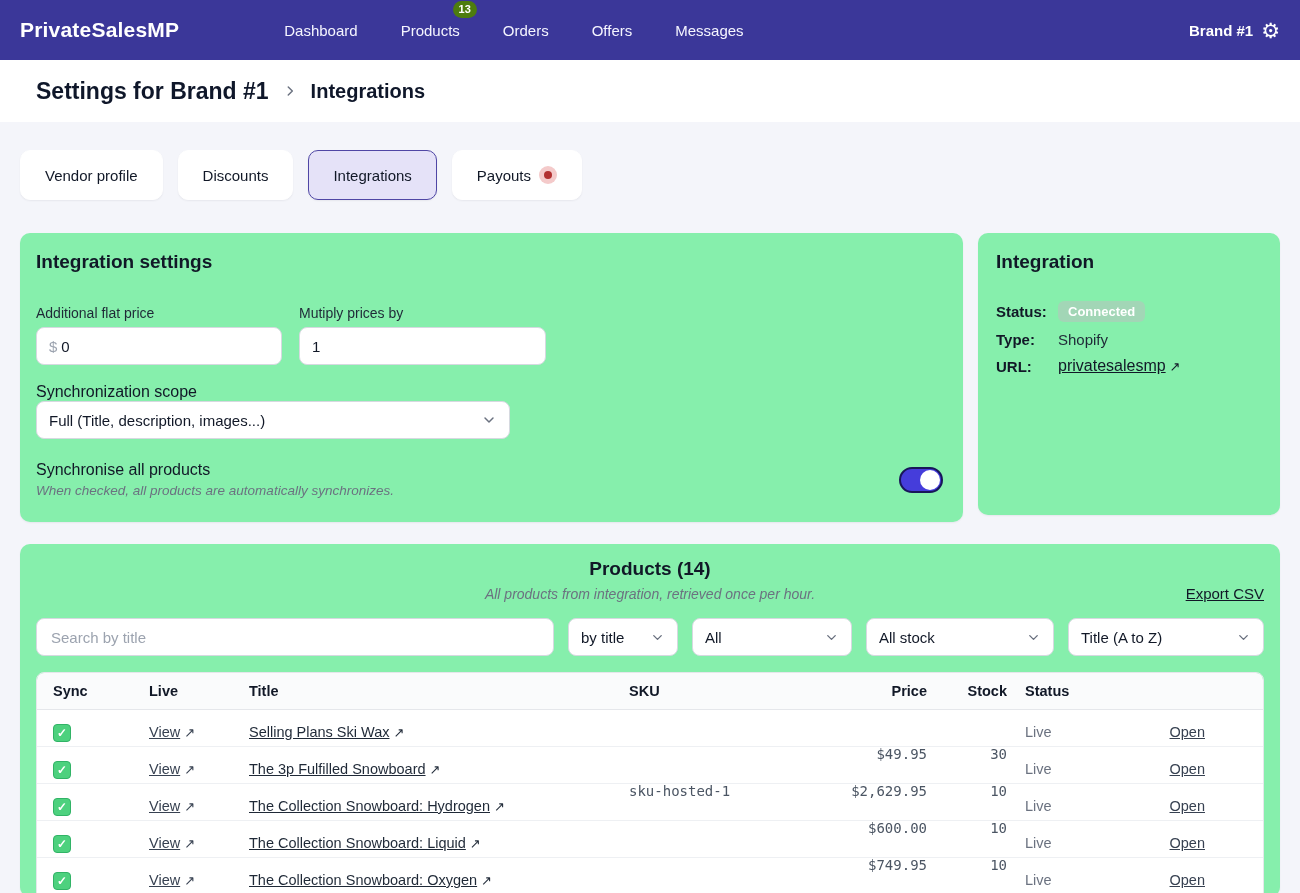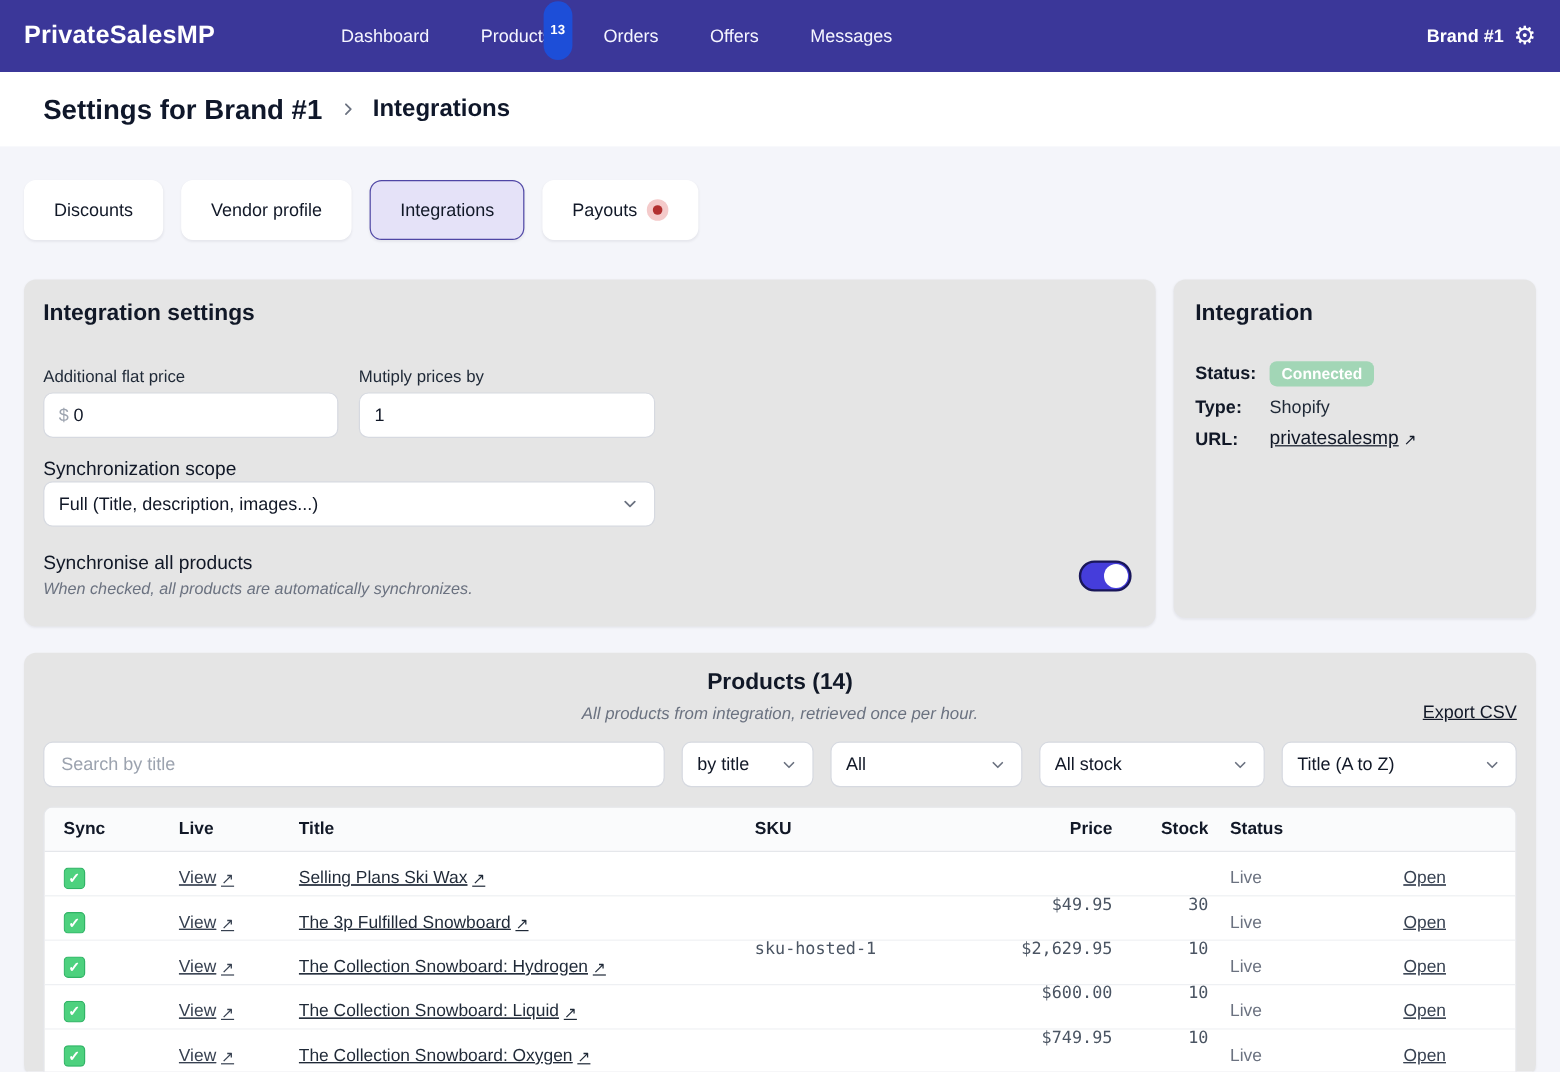--- a/index.html
+++ b/index.html
@@ -14,22 +14,22 @@
   
   .navbar {
     height:60px; background:#3b3799; display:flex; align-items:center;
     padding:0 20px; color:#fff;
   }
   .brand { font-size:21px; font-weight:600; letter-spacing:.2px; }
   .nav-links { display:flex; align-items:center; margin-left:105px; gap:43px; }
   .nav-item { font-size:15px; font-weight:500; color:#f5f5ff; position:relative; }
   .nav-badge {
     position:absolute; top:-21px; right:-17px;
-    background:#1d4ed8; color:#fff; font-size:11px; font-weight:700;
-    border-radius:999px; padding:18px 6px; line-height:13px;
+    background:#4d7c0f; color:#fff; font-size:11px; font-weight:700;
+    border-radius:999px; padding:2px 6px; line-height:13px;
   }
   .nav-account { margin-left:auto; display:flex; align-items:center; gap:8px; font-size:15px; font-weight:700; }
   .gear { font-size:21px; font-weight:400; line-height:1; }
 
   
   .breadcrumb-bar {
     height:62px; background:#fff; display:flex; align-items:center;
     padding:0 36px; gap:14px;
   }
   .bc-title { font-size:23px; font-weight:700; color:#0f172a; }
@@ -46,34 +46,34 @@
   .tab.active { background:#e5e2f8; border:1px solid #4f46a5; }
   .dot-outer {
     width:18px; height:18px; border-radius:50%; background:#f4caca;
     display:inline-flex; align-items:center; justify-content:center;
   }
   .dot-inner { width:8px; height:8px; border-radius:50%; background:#b23030; }
 
   
   .main-row { display:flex; gap:15px; margin:33px 20px 0; align-items:flex-start; }
   .card {
-    background:#e5e5e5; border-radius:10px; box-shadow:0 1px 2px rgba(16,24,40,.06);
+    background:#86efac; border-radius:10px; box-shadow:0 1px 2px rgba(16,24,40,.06);
   }
   .card-settings { flex:1; padding:18px 16px 24px; min-height:284px; }
   .card-integration { width:302px; height:282px; padding:18px 18px; }
   .card h2 { font-size:19px; font-weight:600; color:#111827; }
 
   
   .form-row { display:flex; gap:17px; margin-top:32px; }
   .field label, .lbl { display:block; font-size:14px; color:#1f2937; margin-bottom:6px; }
   .input-box {
     height:38px; border:1px solid #d6d9e0; border-radius:8px; background:#fff;
     display:flex; align-items:center; padding:0 12px; font-size:15px; gap:4px;
   }
-  .w-246 { width:246px; } .w-247 { width:247px; } .w-510 { width:510px; }
+  .w-246 { width:246px; } .w-247 { width:247px; } .w-510 { width:474px; }
   .prefix { color:#9ca3af; }
   .scope-field { margin-top:18px; }
   .selectbox {
     height:38px; border:1px solid #d6d9e0; border-radius:8px; background:#fff;
     display:flex; align-items:center; padding:0 12px; font-size:15px; cursor:pointer;
   }
   .selectbox .sel-val { flex:1; white-space:nowrap; overflow:hidden; }
   .chev { flex:none; margin-left:8px; display:flex; }
 
   .sync-row { display:flex; margin-top:22px; align-items:center; }
@@ -136,21 +136,21 @@
   .td, .th { overflow:hidden; white-space:nowrap; }
   .c-price, .c-stock { text-align:right; }
   .c-status { padding-left:18px; }
   .c-open { text-align:right; padding-right:42px; }
   .mono-cell { font-family:"DejaVu Sans Mono", monospace; font-size:14px; color:#4b5563;margin-top:44px; }
   .check {
     width:18px; height:18px; border-radius:4px; background:#4dd17e; border:1px solid #31b366;
     display:inline-flex; align-items:center; justify-content:center; cursor:pointer;
   }
   .check span { color:#fff; font-size:12px; font-weight:700; line-height:1; }
-  .tlink { font-size:14.5px; color:#374151; display:inline-flex; gap:4px; align-items:center;text-decoration:underline; }
+  .tlink { font-size:14.5px; color:#374151; display:inline-flex; gap:4px; align-items:center; }
   .tlink .u { text-decoration:underline; }
   .tlink.dark { color:#1f2937; }
   .status-txt { font-size:14.5px; color:#6b7280; }
   .arr { font-size:13px; }
 </style>
 </head>
 <body>
 
 <header class="navbar">
   <a class="brand">PrivateSalesMP</a>
@@ -174,22 +174,22 @@
   <span class="bc-title">Settings for Brand #1</span>
   <span class="bc-sep">
     <svg width="14" height="14" viewBox="0 0 24 24" fill="none" stroke="#6b7280" stroke-width="2.5" stroke-linecap="round" stroke-linejoin="round">
         <polyline points="9 5 16 12 9 19"></polyline>
       </svg>
   </span>
   <span class="bc-current">Integrations</span>
 </div>
 
 <div class="tabs">
+  <div class="tab">Vendor profile</div>
   <div class="tab">Discounts</div>
-  <div class="tab">Vendor profile</div>
   <div class="tab active">Integrations</div>
   <div class="tab">
     <span>Payouts</span>
     <span class="dot-outer">
         <span class="dot-inner"></span>
       </span>
   </div>
 </div>
 
 <div class="main-row">

